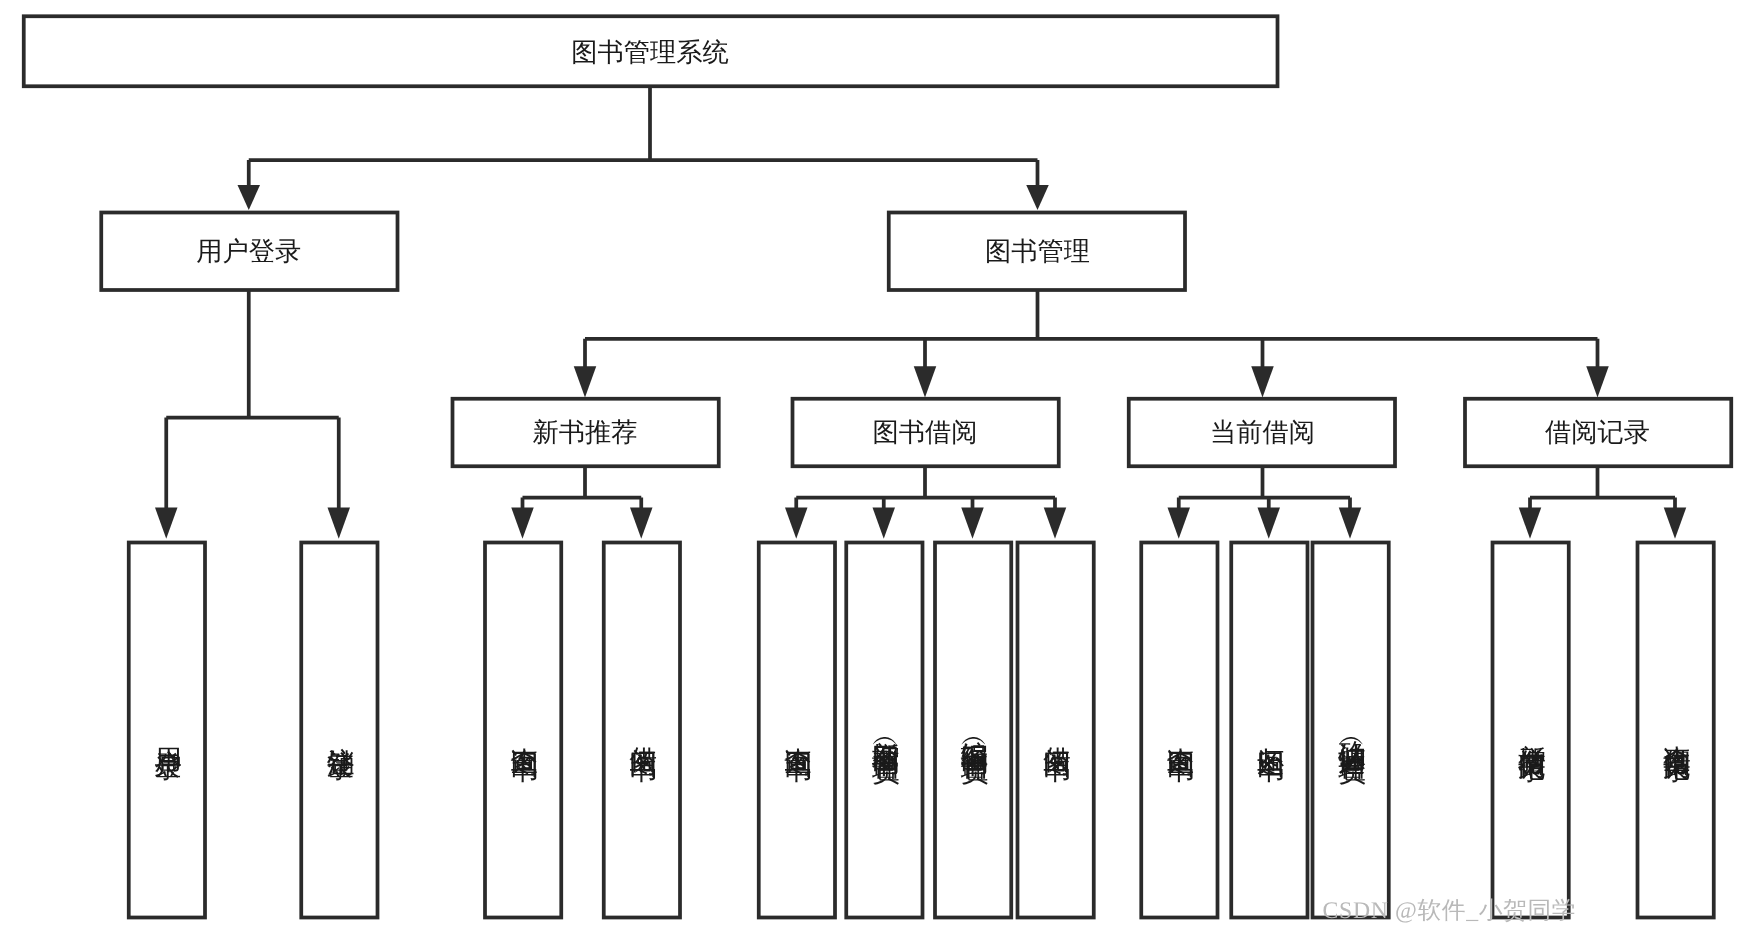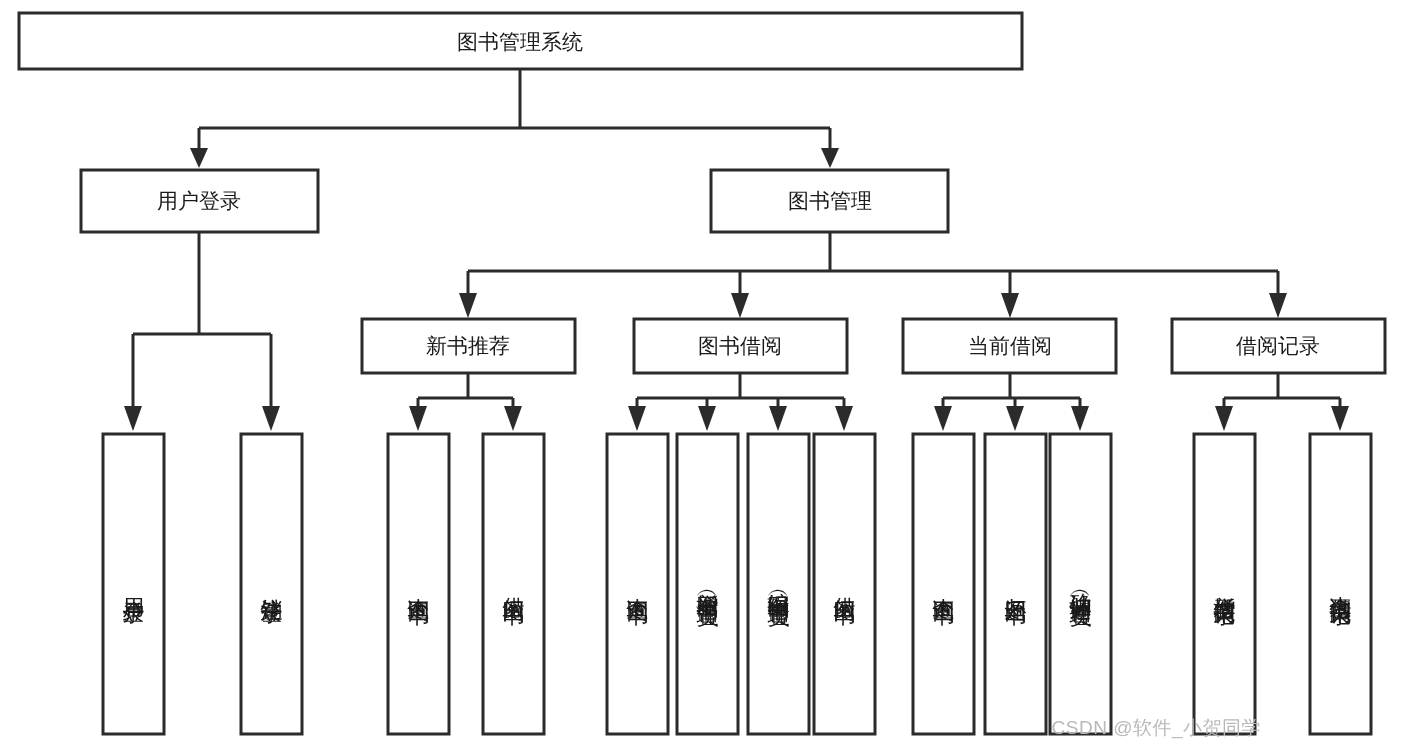--- a/index.html
+++ b/index.html
@@ -61,21 +61,21 @@
     font-size: 22px;
     line-height: 1;
     color: #1a1a1a;
     letter-spacing: 2px;
     white-space: nowrap;
   }
   .watermark {
     position: absolute;
     right: 8px;
     bottom: 6px;
-    font-family: Liberation Sans, sans-serif;
+    font-family: Liberation Serif, serif;
     font-size: 19px;
     color: #b9b9b9;
     white-space: nowrap;
     letter-spacing: 0.5px;
   }
 </style>
 </head>
 <body>
 
 <div id="diagram-root">

